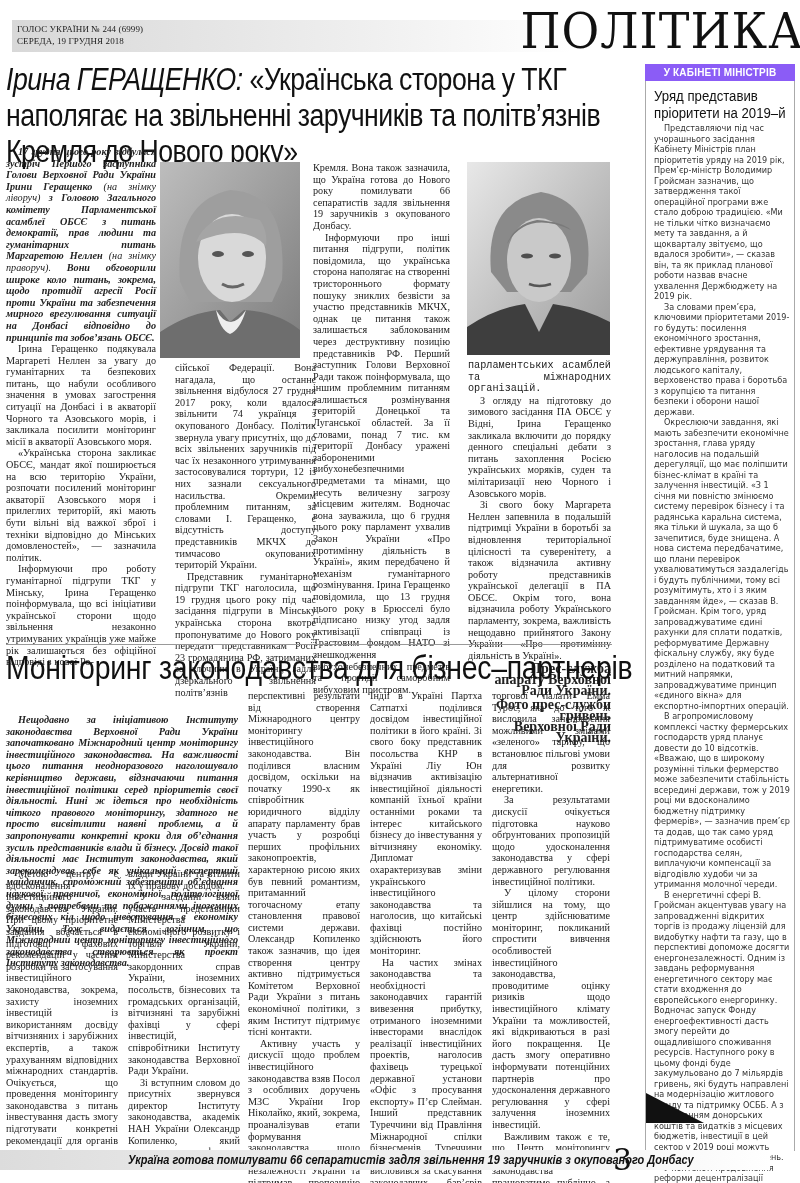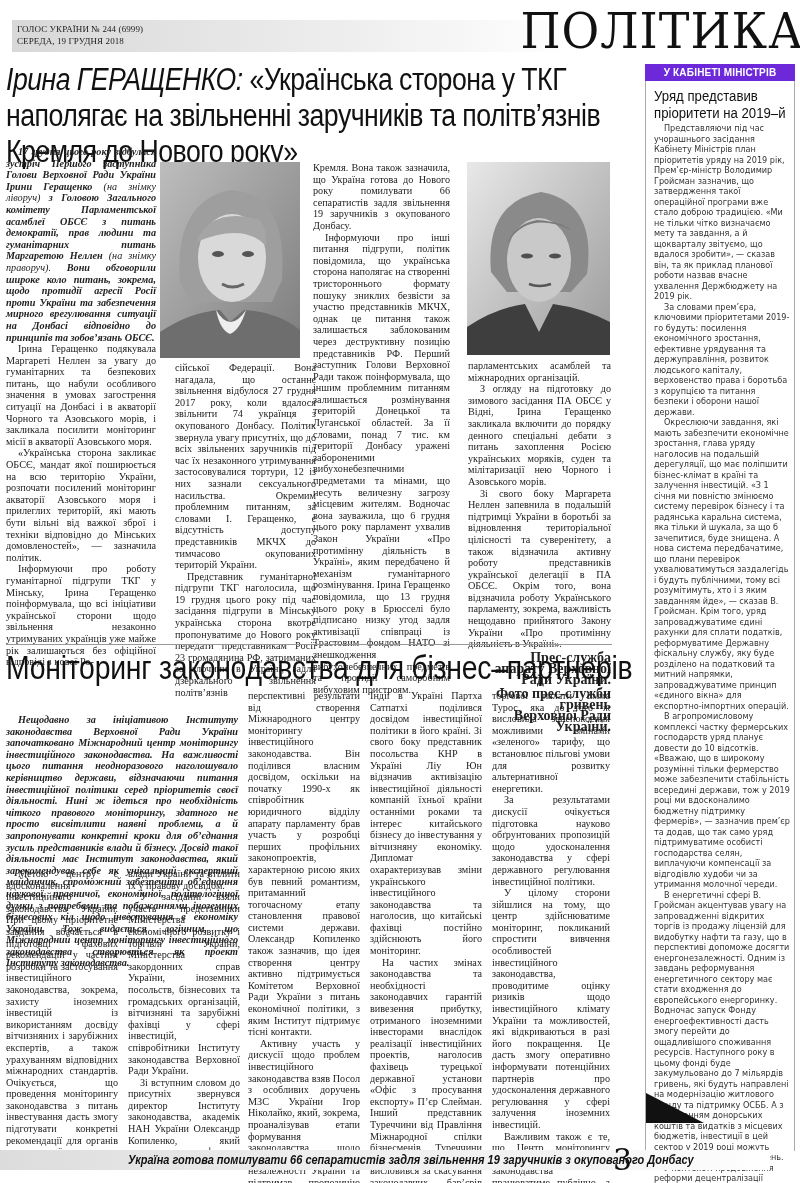--- a/index.html
+++ b/index.html
@@ -22,21 +22,21 @@
   .col p { text-indent: 12px; }
   .lead { font-weight: bold; font-style: italic; }
   .lead .nb { font-weight: normal; }
   .photo { position: absolute; background: #888; overflow: hidden; }
   .photo svg { width: 100%; height: 100%; display: block; }
   .credit { font-weight: bold; font-size: 14px; line-height: 11px; text-align: right; }
 
   .rule { position: absolute; height: 1px; background: #999; }
 
   .sidebar { position: absolute; left: 645px; top: 64px; width: 150px; height: 1090px; }
-  .sidebar .rubric { background: #6d28d9; color: #fff; font-family: "Liberation Sans", sans-serif; font-weight: bold;
+  .sidebar .rubric { background: #8b5cf6; color: #fff; font-family: "Liberation Sans", sans-serif; font-weight: bold;
     font-size: 10px; text-align: center; height: 17px; line-height: 17px; letter-spacing: 0.2px; }
   .sidebar .box { position: relative; border-left: 1px solid #aaa; border-right: 1px solid #aaa; padding: 6px 4px 0 8px; height: 1070px; }
   .sidebar h2 { font-family: "Liberation Sans", sans-serif; font-weight: normal; font-size: 15.5px; line-height: 17px;
     transform: scaleX(0.85); transform-origin: left top; width: 160px; color: #111; margin-bottom: 2px; }
   .sidebar .text { font-family: "DejaVu Sans", sans-serif; font-size: 8.1px; line-height: 10.5px; color: #333; text-align: left; }
   .sidebar .text p { text-indent: 10px; }
   .sidebar .corner { position: absolute; left: 0; bottom: 28px; width: 0; height: 0;
     border-top: 30px solid transparent; border-left: 58px solid #111; }
 
   .headline2 { position: absolute; left: 6px; top: 650px; font-family: "Liberation Sans", sans-serif; font-size: 33px;
@@ -117,21 +117,21 @@
     <ellipse cx="72" cy="98" rx="32" ry="42" fill="#c9c9c9"></ellipse>
     <path d="M40 82 Q60 48 104 68 Q96 60 70 58 Q48 62 40 82 Z" fill="#7a7a7a"></path>
     <ellipse cx="60" cy="94" rx="6" ry="2.5" fill="#4e4e4e"></ellipse>
     <ellipse cx="88" cy="94" rx="6" ry="2.5" fill="#4e4e4e"></ellipse>
     <path d="M62 122 Q72 126 84 122" stroke="#555" stroke-width="2.5" fill="none"></path>
     <path d="M0 193 L0 165 Q28 146 58 142 L72 170 L86 142 Q116 146 143 160 L143 193 Z" fill="#3e3e3e"></path>
   </svg>
 </div>
 
 <div class="col" style="left:468px; top:360px; width:143px;">
-  <p style="text-indent:0;">парламентських асамблей та міжнародних організацій.</p>
+  <p style="text-indent:0;font-family:Liberation Mono, monospace;">парламентських асамблей та міжнародних організацій.</p>
   <p>З огляду на підготовку до зимового засідання ПА ОБСЄ у Відні, Ірина Геращенко закликала включити до порядку денного спеціальні дебати з питань захоплення Росією українських моряків, суден та мілітаризації нею Чорного і Азовського морів.</p>
   <p>Зі свого боку Маргарета Неллен запевнила в подальшій підтримці України в боротьбі за відновлення територіальної цілісності та суверенітету, а також відзначила активну роботу представників української делегації в ПА ОБСЄ. Окрім того, вона відзначила роботу Українського парламенту, зокрема, важливість нещодавно прийнятого Закону України «Про протимінну діяльність в Україні».</p>
   <div class="credit" style="margin-top:2px; padding-left:20px;">Прес-служба апарату Верховної Ради України.</div>
   <div class="credit" style="margin-top:3px; padding-left:26px;">Фото прес-служби гривень Верховної Ради України.</div>
 </div>
 
 <div class="rule" style="left:6px; top:644px; width:606px;"></div>
 
 <h1 class="headline2" style="font-weight:normal;">Моніторинг законодавства для бізнес–партнерів</h1>
 

